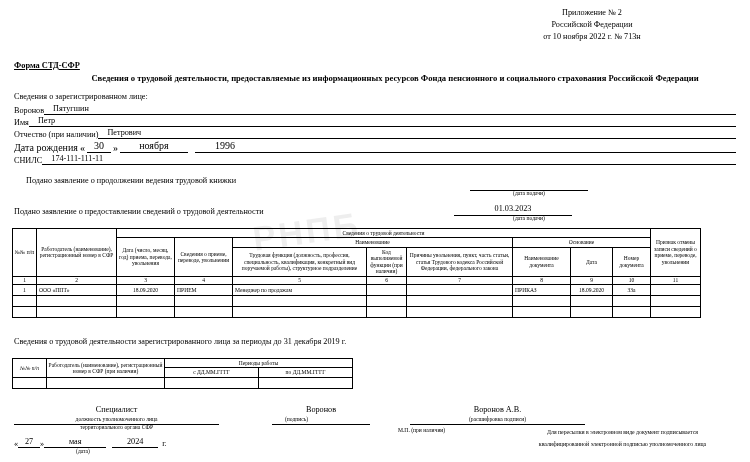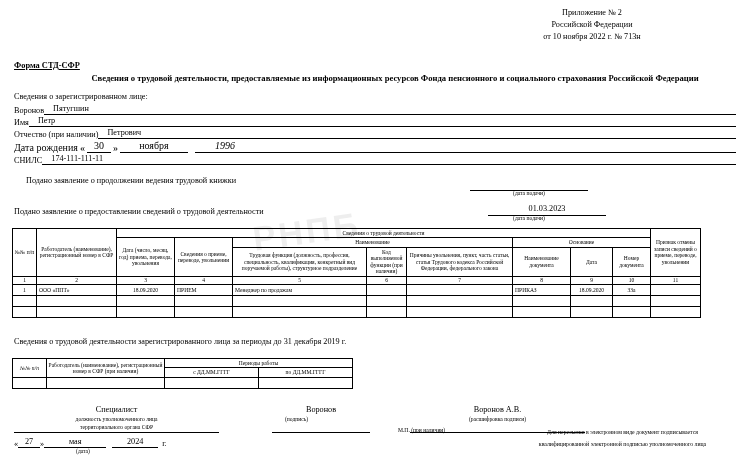--- a/index.html
+++ b/index.html
@@ -113,21 +113,21 @@
   }
   .u-line {
     border-bottom: 0.8px solid #000;
     display: inline-block;
     text-align: center;
     padding-bottom: 0.5px;
     line-height: 1.15;
   }
   .dob-day  { width: 24px; }
   .dob-mon  { width: 68px; }
-  .dob-year { width: 60px; font-style: italic; }
+  .dob-year { width: 60px; }
   .dob-rest { flex: 1; border-bottom: 0.8px solid #000; height: 9px; }
 
   
   .stmt {
     position: absolute;
     left: 14px;
     font-size: 8.2px;
     white-space: nowrap;
   }
   .stmt-line {
@@ -189,21 +189,21 @@
     left: 12px;
     top: 358px;
   }
 
   
   .sig-line {
     position: absolute;
     border-bottom: 0.8px solid #000;
     text-align: center;
     font-size: 8.2px;
-    padding-bottom: 16px;
+    padding-bottom: 8px;
     height: 11px;
   }
   .sig-cap {
     position: absolute;
     text-align: center;
     font-size: 5.6px;
     line-height: 1.3;
   }
   .note {
     position: absolute;
@@ -271,21 +271,21 @@
   <div class="pfield" style="top:154px;justify-content:flex-end;">
     <span class="lbl">СНИЛС</span>
     <span class="val">174-111-111-11</span>
   </div>
 
   <div class="stmt" style="top:176px;padding-left:12px;">Подано заявление о продолжении ведения трудовой книжки</div>
   <div class="stmt-line" style="left:470px; top:179px;"></div>
   <div class="stmt-cap" style="left:470px; top:190px;">(дата подачи)</div>
 
   <div class="stmt" style="top:207px;">Подано заявление о предоставлении сведений о трудовой деятельности</div>
-  <div class="stmt-line" style="left:488px; top:204px;">01.03.2023</div>
+  <div class="stmt-line" style="left:454px; top:204px;">01.03.2023</div>
   <div class="stmt-cap" style="left:470px; top:215px;">(дата подачи)</div>
 
   <div id="main-table-wrap">
     <table class="grid">
       <colgroup>
         <col style="width:24px">
           <col style="width:80px">
           <col style="width:58px">
         <col style="width:58px">
           <col style="width:134px">

